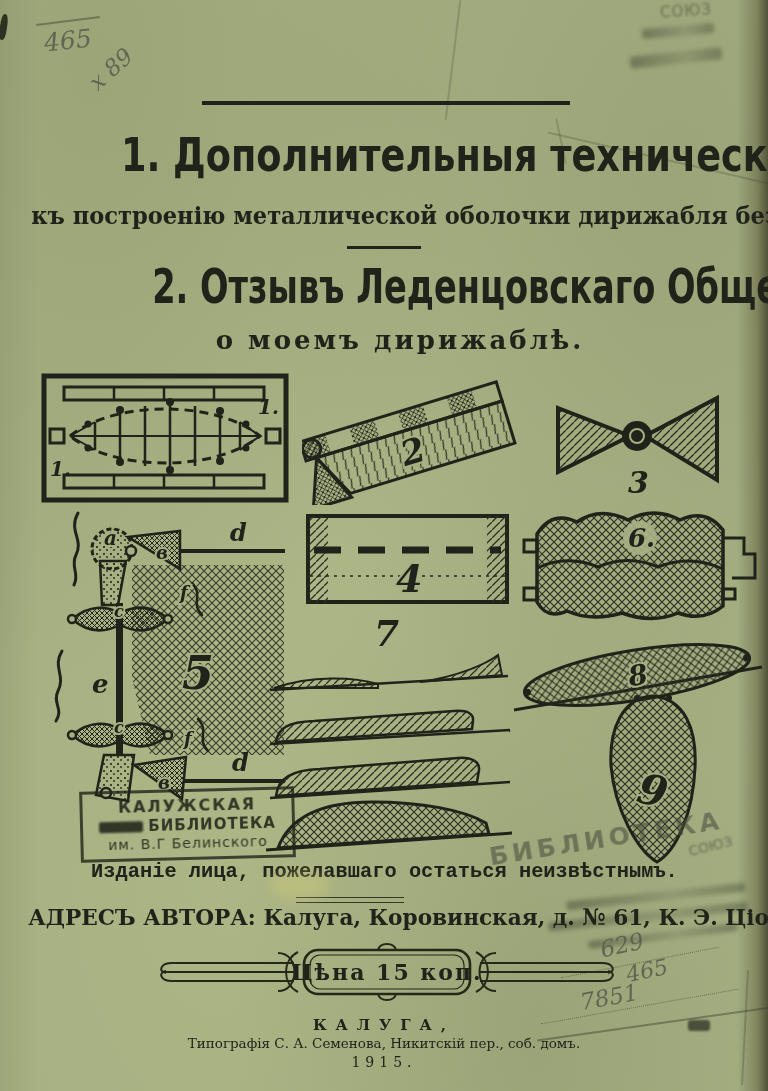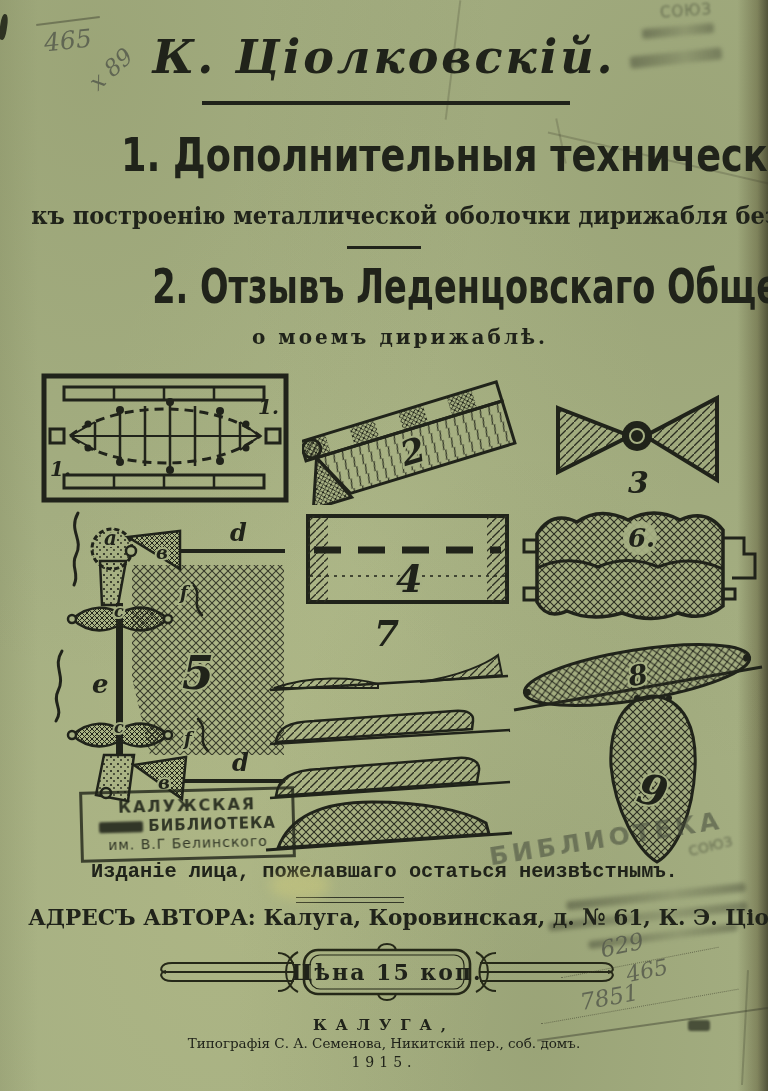--- a/index.html
+++ b/index.html
@@ -23,21 +23,21 @@
   .title{top:30px;font-size:46px;font-weight:bold;font-style:italic;letter-spacing:3px;}
   .title-rule{left:202px;top:101px;width:368px;height:4px;background:#20231a;}
 
   .h1{top:127px;font-family:"DejaVu Sans",sans-serif;font-weight:bold;font-size:47px;}
   .h1 .cond{transform:scaleX(.78);}
   .sub1{top:201px;font-size:24px;font-weight:bold;}
   .sub1 .cond{transform:scaleX(.94);}
   .rule-short{left:347px;top:246px;width:74px;height:3px;background:#20231a;}
   .h2{top:258px;font-family:"DejaVu Sans",sans-serif;font-weight:bold;font-size:48px;}
   .h2 .cond{transform:scaleX(.70);}
-  .sub2{top:325px;font-size:20px;font-weight:bold;letter-spacing:3px;margin-left:32px;}
+  .sub2{top:325px;font-size:26px;font-weight:bold;letter-spacing:3px;margin-left:32px;}
 
   .edition{top:860px;font-family:Liberation Mono, monospace;font-weight:bold;font-size:21px;}
   .edition .cond{transform:scaleX(.97);}
   .dbl-rule{left:296px;top:897px;width:108px;height:4px;border-top:1px solid rgba(32,35,26,.85);border-bottom:1px solid rgba(32,35,26,.85);}
   .address{top:903px;font-size:23px;font-weight:bold;}
   .address .cond{transform:scaleX(.94);}
 
   .city{top:1016px;font-size:15px;letter-spacing:9px;font-weight:bold;}
   .printer{top:1035px;font-size:13.5px;}
   .year{top:1054px;font-size:14px;letter-spacing:5px;}
@@ -96,21 +96,20 @@
   <div class="abs crease" style="left:36px;top:20px;width:64px;height:2px;transform:rotate(-7deg);"></div>
   <div class="abs pencil" style="left:44px;top:26px;font-size:25px;transform:rotate(-6deg);">465</div>
   <div class="abs pencil" style="left:86px;top:56px;font-size:23px;transform:rotate(-42deg);">х 89</div>
   <div class="abs" style="left:0;top:14px;width:7px;height:26px;background:rgba(20,22,14,.8);border-radius:40%;transform:rotate(8deg);"></div>
 
   <div class="abs stamp-frag" style="left:660px;top:2px;font-size:15px;letter-spacing:1px;transform:rotate(-4deg);">СОЮЗ</div>
   <div class="abs smudge" style="left:642px;top:26px;width:72px;height:10px;transform:rotate(-5deg);"></div>
   <div class="abs smudge" style="left:630px;top:52px;width:92px;height:12px;transform:rotate(-6deg);"></div>
   <div class="abs crease" style="left:452px;top:0;width:1.5px;height:120px;transform:rotate(7deg);opacity:.5;"></div>
 
-  <div class="abs ctr title">К. Ціолковскій.</div>
   <div class="abs title-rule"></div>
 
   <div class="abs crease" style="left:545px;top:158px;width:235px;height:1.6px;transform:rotate(13deg);opacity:.55;"></div>
   <div class="abs crease" style="left:560px;top:118px;width:1.6px;height:46px;transform:rotate(-12deg);opacity:.5;"></div>
 
   <div class="abs ctr h1"><span class="cond">1. Дополнительныя техническія данныя</span></div>
   <div class="abs ctr sub1"><span class="cond">къ построенію металлической оболочки дирижабля безъ дорогой верфи.</span></div>
   <div class="abs rule-short"></div>
 
   <div class="abs ctr h2"><span class="cond">2. Отзывъ Леденцовскаго Общества</span></div>

